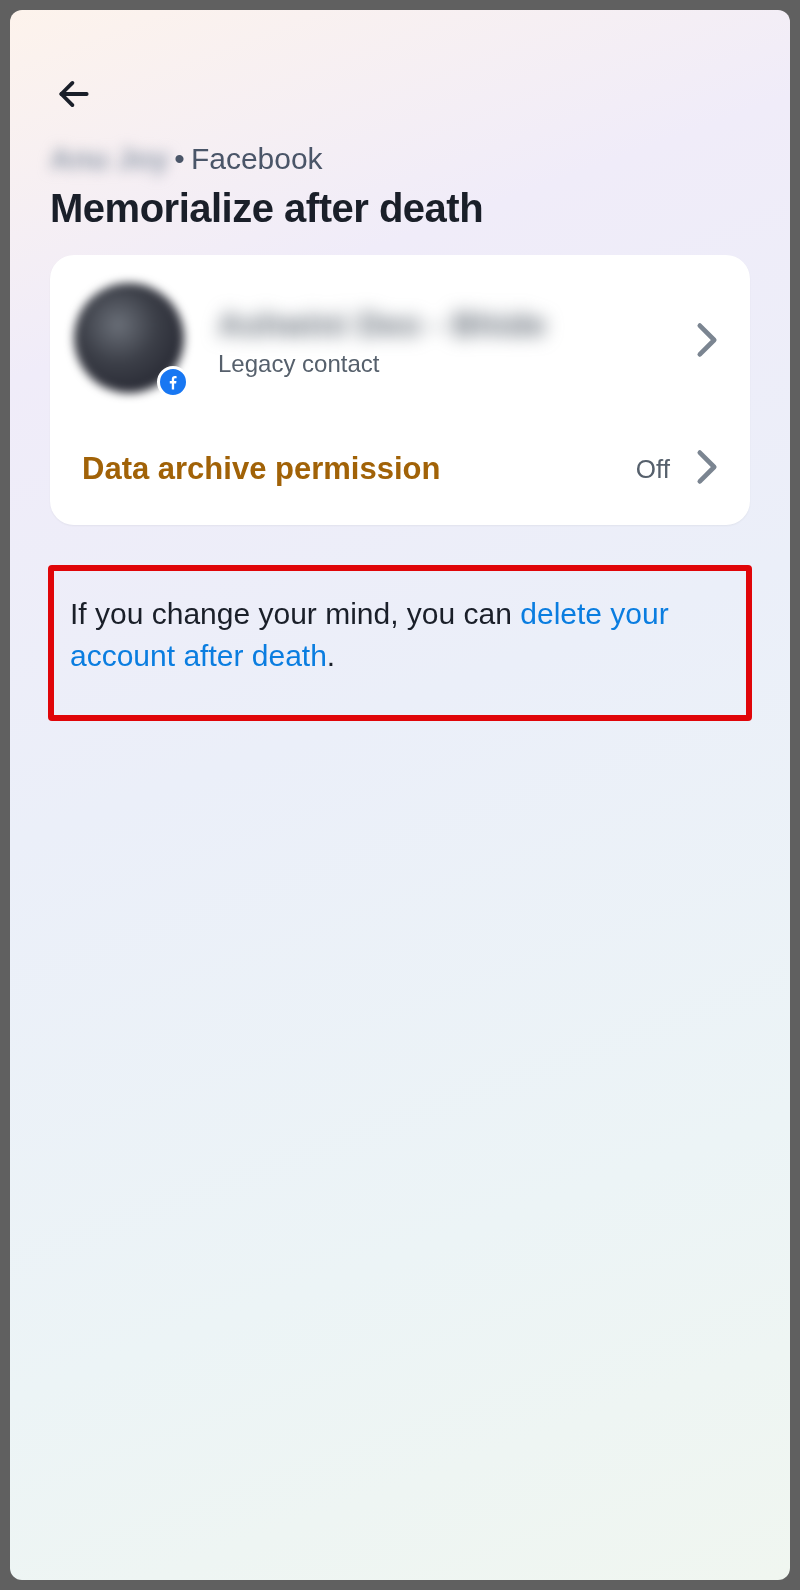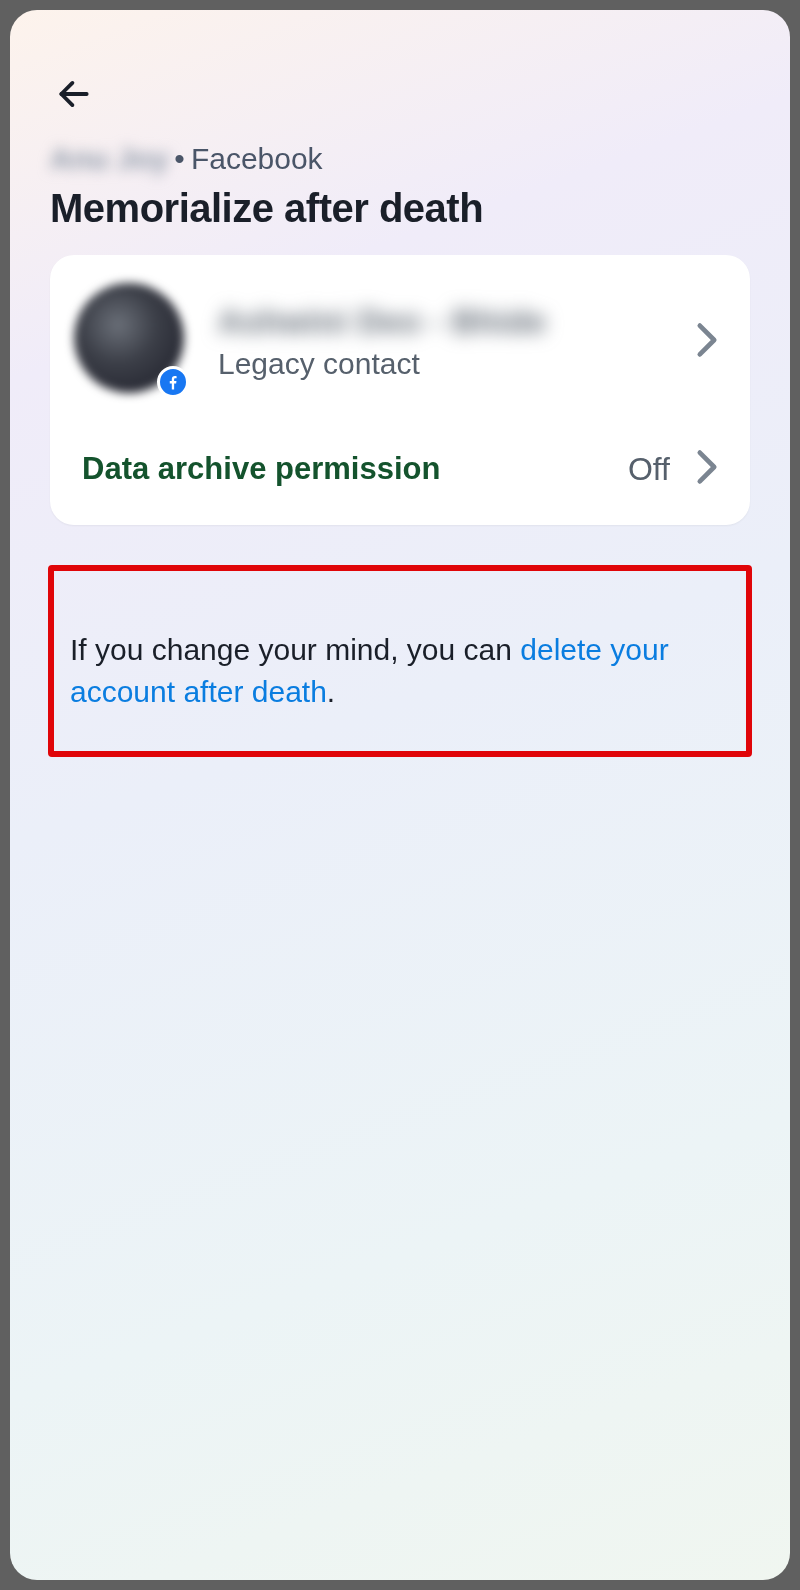--- a/index.html
+++ b/index.html
@@ -11,21 +11,21 @@
     font-family: -apple-system, BlinkMacSystemFont, 'Segoe UI', Helvetica, Arial, sans-serif;
     background: #606060;
     width: 800px;
     height: 1590px;
     padding: 10px;
   }
   .screen {
     width: 100%;
     height: 100%;
     background: linear-gradient(160deg, #fdf3ec 0%, #f0ecf9 20%, #ebeff9 45%, #ecf4f6 75%, #f0f6f0 100%);
-    border-radius: 27px;
+    border-radius: 12px;
     padding: 60px 40px 32px 40px;
     position: relative;
     overflow: hidden;
   }
   .back-button {
     display: inline-flex;
     align-items: center;
     justify-content: center;
     width: 48px;
     height: 48px;
@@ -113,21 +113,21 @@
   }
   .legacy-name {
     font-size: 33px;
     font-weight: 600;
     color: #5f6873;
     filter: blur(9px);
     margin-bottom: 6px;
     letter-spacing: 0.5px;
   }
   .legacy-label {
-    font-size: 30px;
+    font-size: 24px;
     color: #56606c;
   }
   .row-chev {
     flex-shrink: 0;
     color: #7b8591;
     margin-left: 10px;
   }
   .row-chev svg {
     width: 22px;
     height: 36px;
@@ -135,38 +135,37 @@
   .archive-row {
     display: flex;
     align-items: center;
     padding: 26px 32px 36px 32px;
     cursor: pointer;
   }
   .archive-label {
     flex: 1;
     font-size: 31px;
     font-weight: 600;
-    color: #14532d;
+    color: #a16207;
   }
   .archive-value {
-    font-size: 32px;
+    font-size: 26px;
     color: #56606c;
     margin-right: 16px;
   }
   .highlight-box {
     border: 6px solid #e00509;
     border-radius: 4px;
     padding: 22px 16px 38px 16px;
     margin: 0 -2px;
   }
   .change-mind {
     font-size: 30px;
     color: #1a1f29;
     line-height: 1.4;
-    margin-top: 36px;
   }
   .change-mind a {
     color: #0a7de0;
     text-decoration: none;
     cursor: pointer;
   }
 </style>
 </head>
 <body>
 

